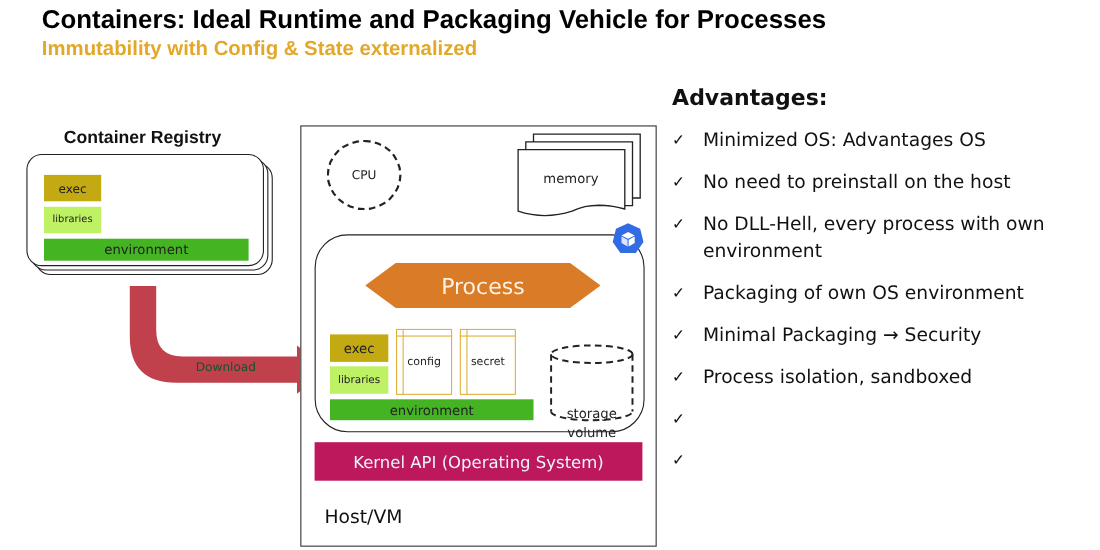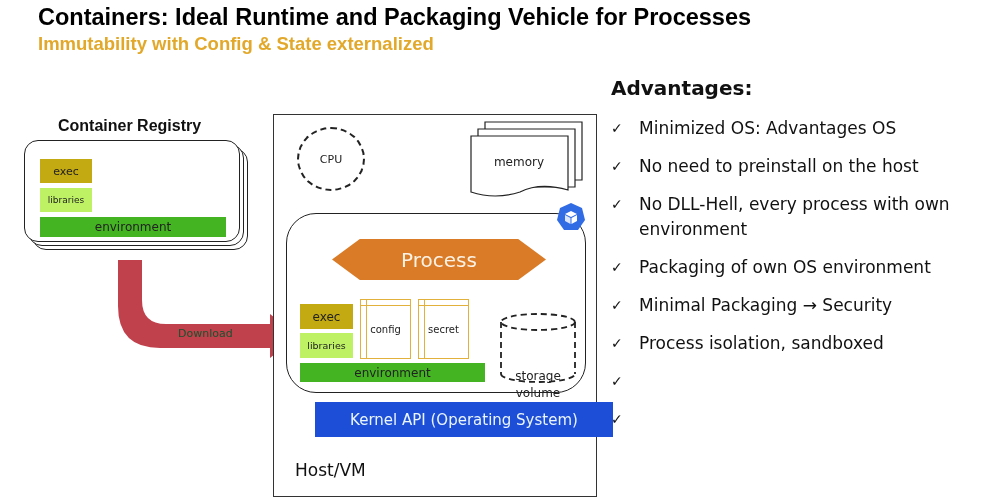--- a/index.html
+++ b/index.html
@@ -55,22 +55,22 @@
     display: flex; align-items: center; justify-content: center; font-size: 10px; color: #222;
   }
   .doc::before {
     content: ""; position: absolute; left: 5px; top: -1px; bottom: -1px; border-left: 1.5px solid #e2b13b;
   }
   .doc::after {
     content: ""; position: absolute; left: -1px; right: -1px; top: 5px; border-top: 1.5px solid #e2b13b;
   }
   .kernel {
     position: absolute; left: 286px; top: 402px; width: 298px; height: 35px;
-    background: #1d4ed8; color: #eaf5fc; font-size: 15px;
-    display: flex; align-items: center; justify-content: center; margin-left: 29px;
+    background: #be185d; color: #eaf5fc; font-size: 15px;
+    display: flex; align-items: center; justify-content: center;
   }
   .hostlabel {
     position: absolute; left: 295px; top: 460px; font-size: 17px; color: #111;
   }
   .adv-title {
     position: absolute; left: 611px; top: 76px; font-family: "DejaVu Sans", sans-serif;
     font-weight: bold; font-size: 20px; color: #111;
   }
   .adv-list { position: absolute; left: 611px; top: 116px; width: 380px; }
   .adv-item { display: flex; align-items: flex-start; font-size: 17px; color: #111; line-height: 25px; }

